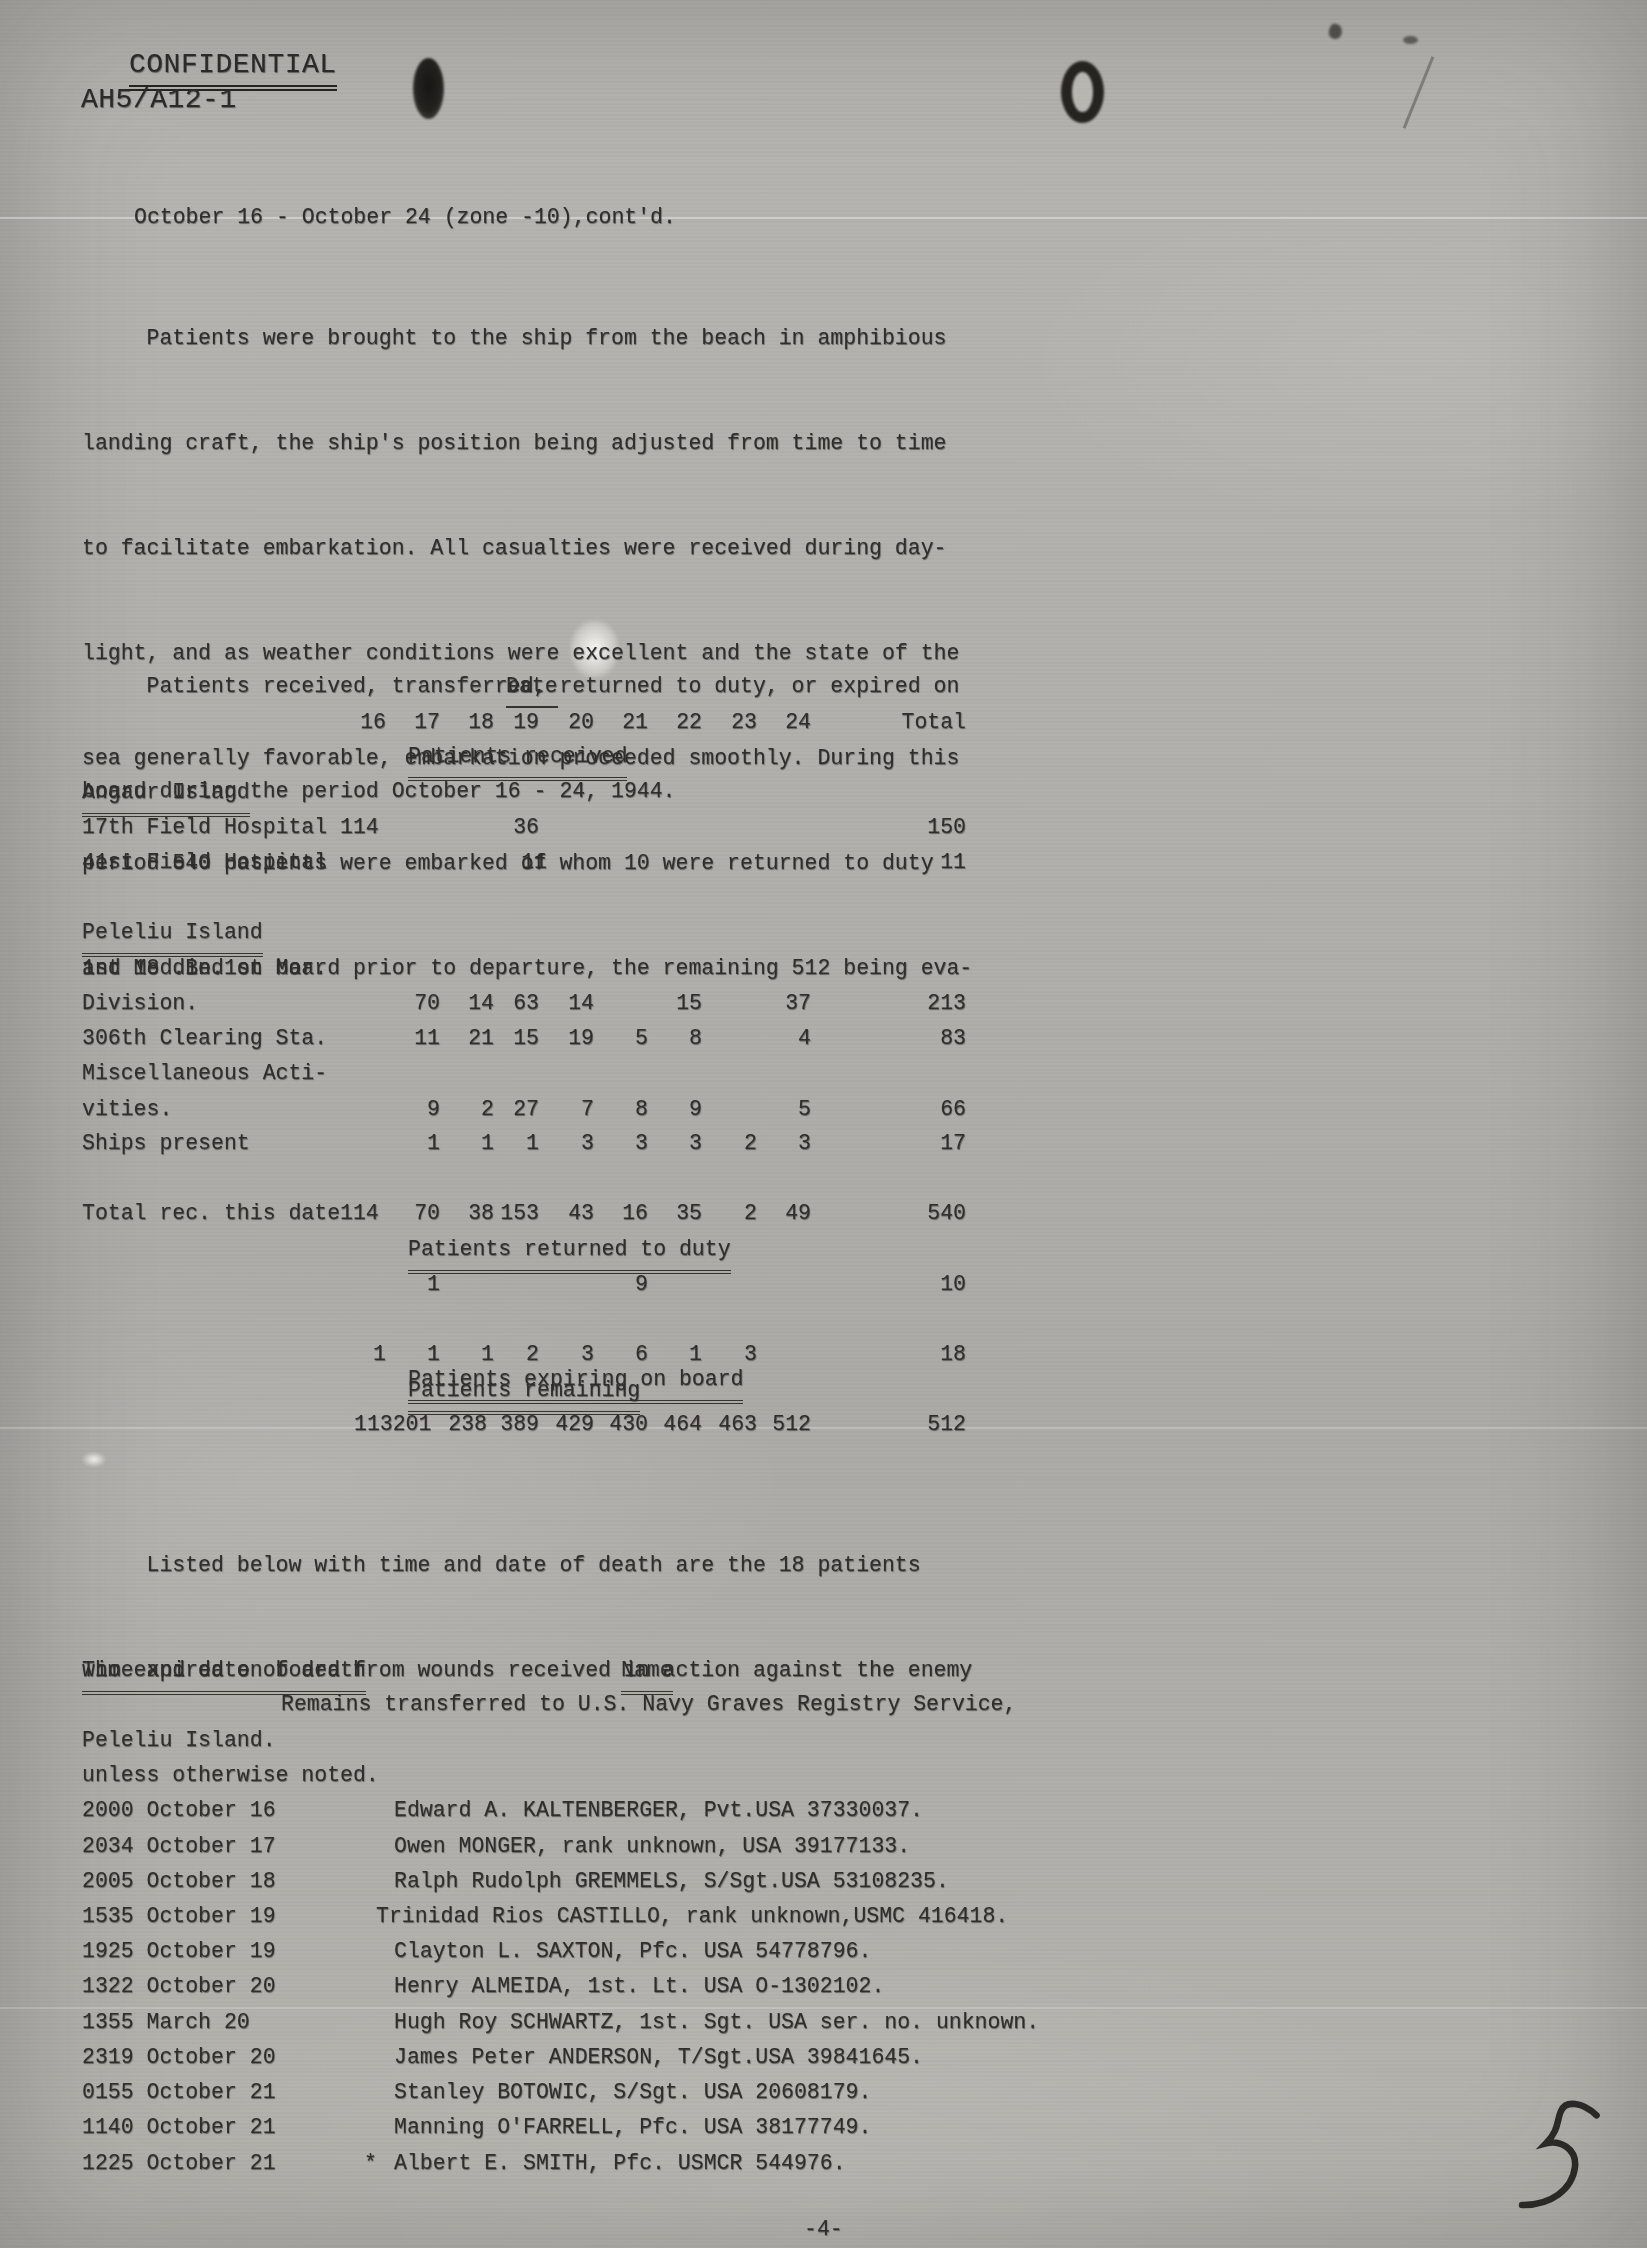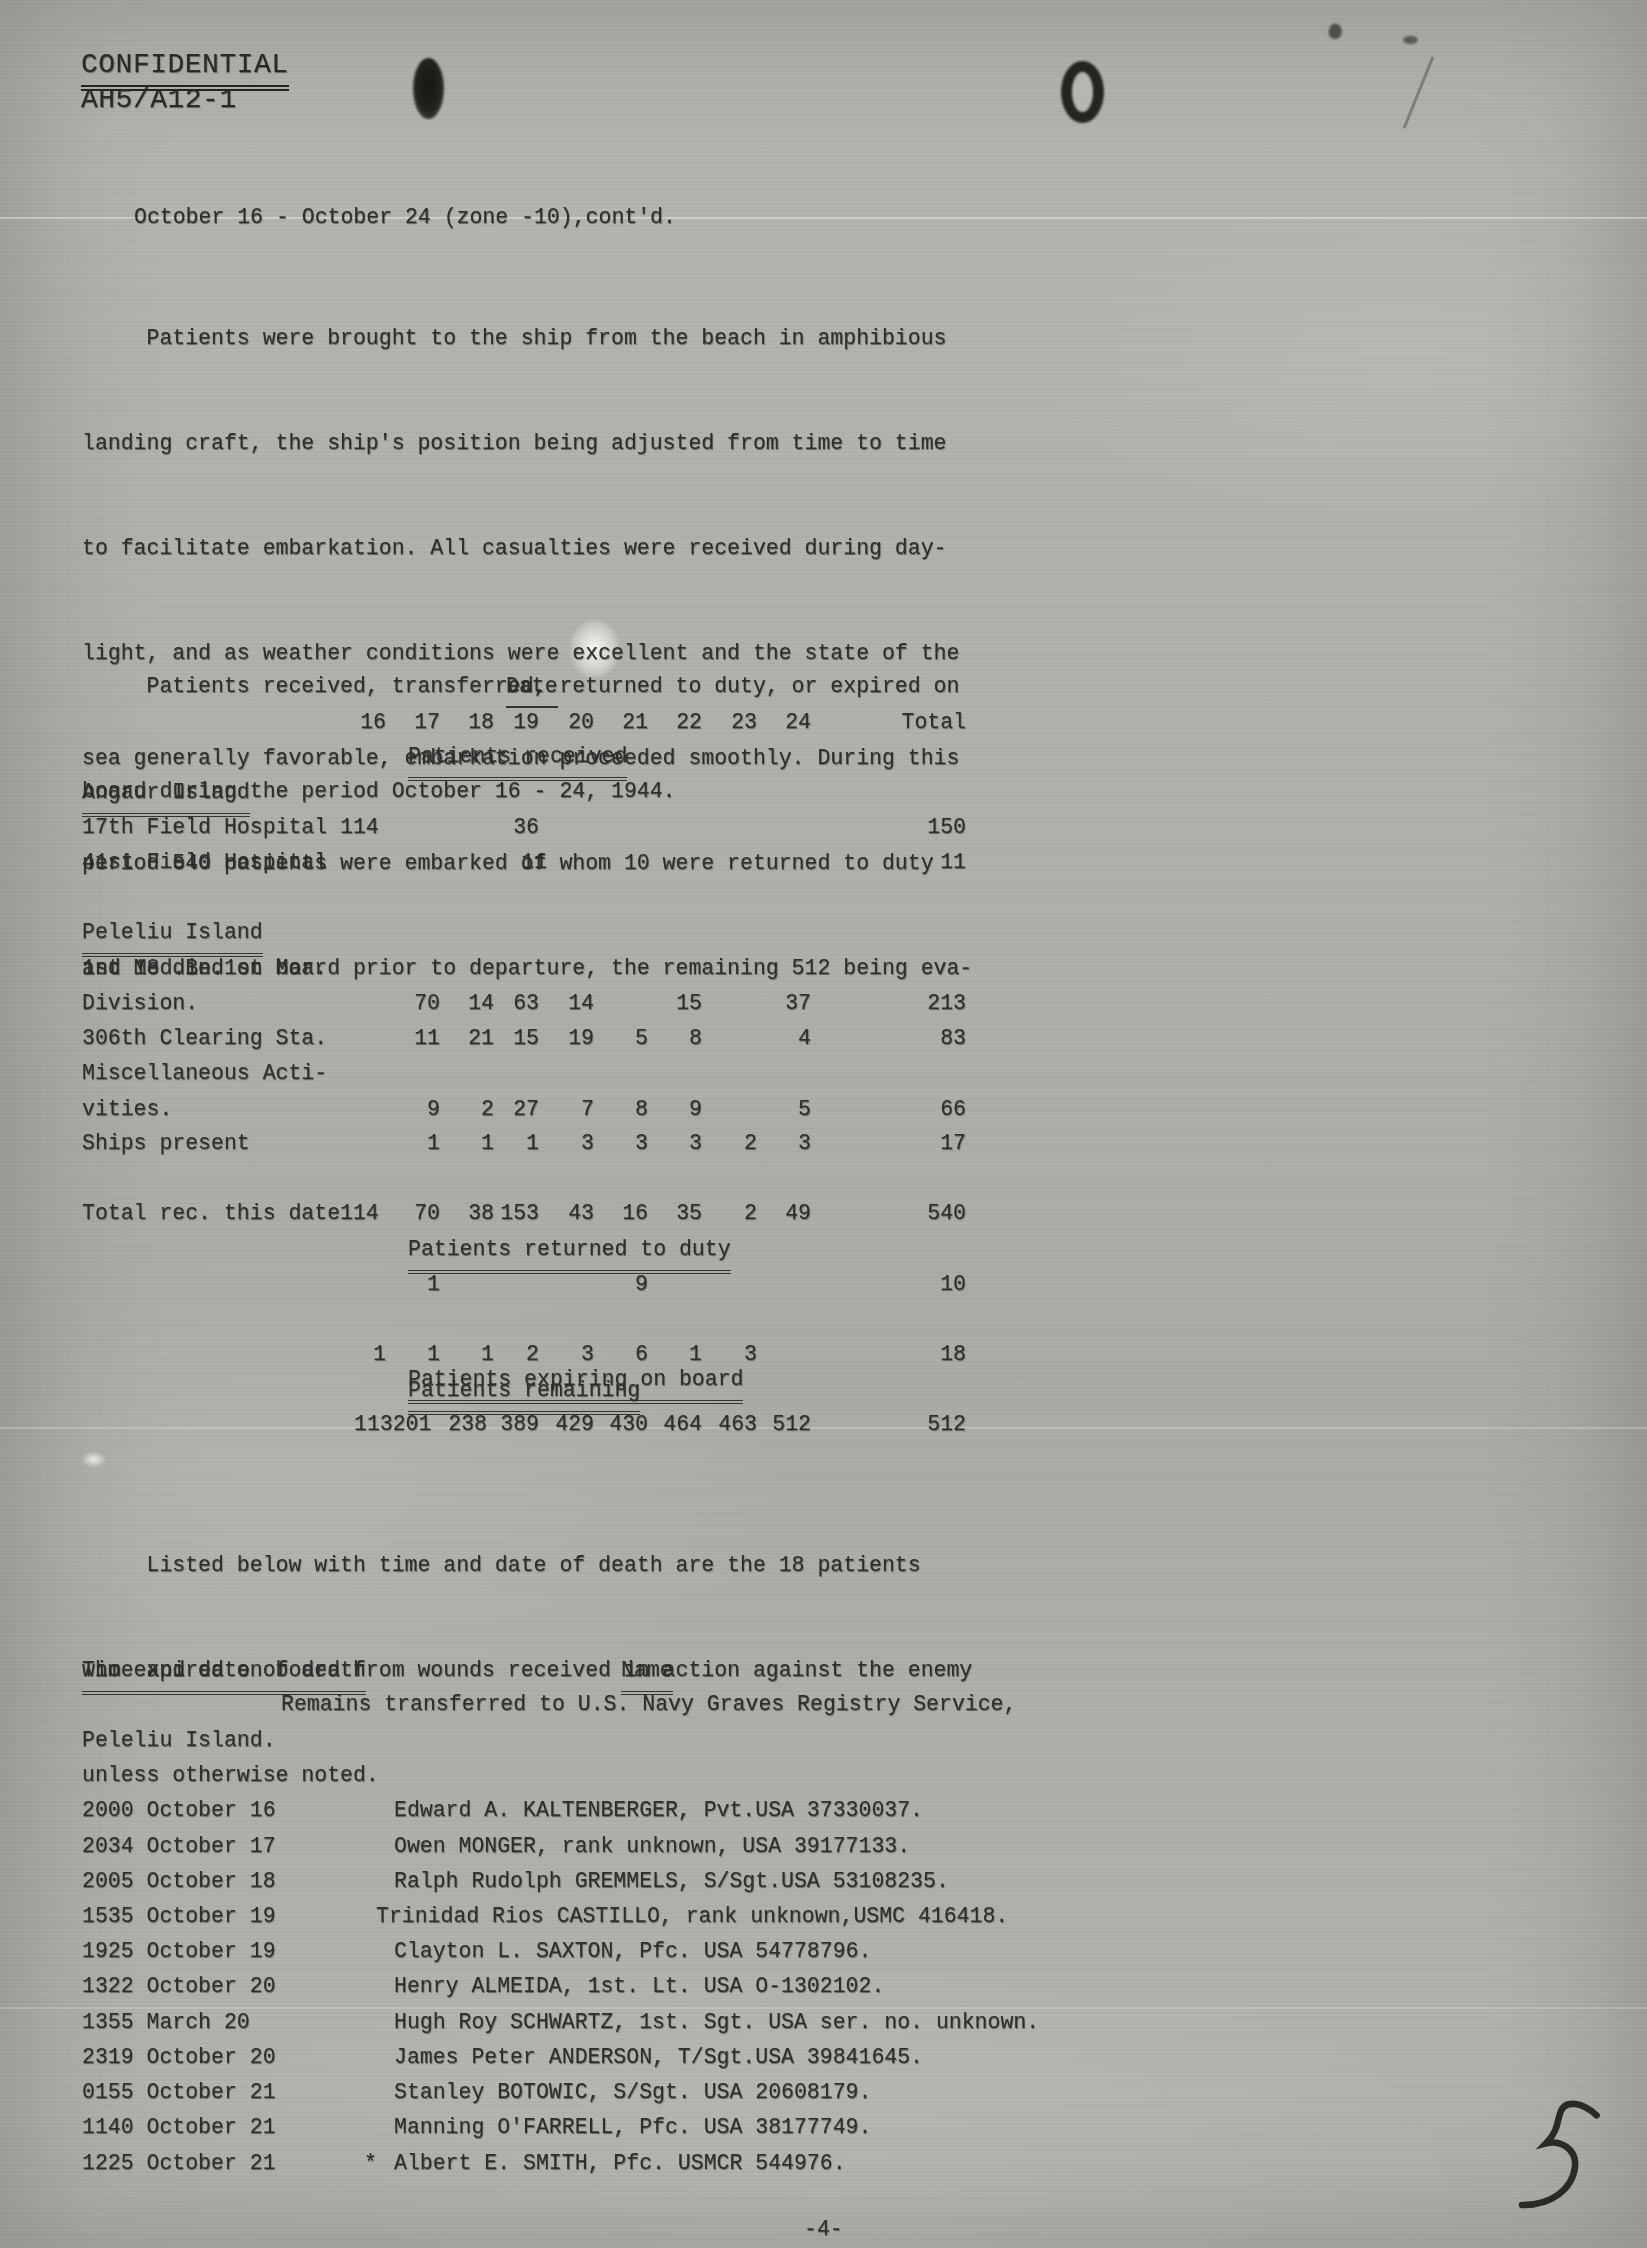--- a/index.html
+++ b/index.html
@@ -19,21 +19,21 @@
     font:21.5px/35px "Liberation Mono","DejaVu Sans Mono",monospace;
     color:#2f2e2c;
     text-shadow:0.6px 0.6px 0.9px rgba(34,33,31,0.55);
   }
   .big{font-size:28px;line-height:32px;letter-spacing:0.5px;color:#2b2a28;}
   .cell{width:67px;text-align:right;}
   .c16{left:319px}.c17{left:373px}.c18{left:427px}.c19{left:472px}.c20{left:527px}
   .c21{left:581px}.c22{left:635px}.c23{left:690px}.c24{left:744px}.ctot{left:899px}
   .u{border-bottom:4.7px double #36342f;padding-bottom:2.8px;}
   .u2{border-bottom:2.8px solid #36342f;padding-bottom:1.9px;}
-  .uc{border-bottom:6.6px double #242320;padding-bottom:3.7px;}
+  .uc{border-bottom:6.6px double #242320;padding-bottom:3.7px;margin-left:48px;}
   .mark{position:absolute;}
   .punch-fill{
     left:413px;top:58px;width:31px;height:61px;border-radius:50%;
     background:radial-gradient(ellipse at 50% 45%, #161614 0%, #23221f 55%, #4c4a45 85%, transparent 100%);
     filter:blur(0.9px);
   }
   .punch-ring{
     left:1061px;top:61px;width:43px;height:62px;border-radius:50%;
     border:11.2px solid #262420;background:rgba(190,189,184,0.55);
     box-sizing:border-box;filter:blur(1.1px);

